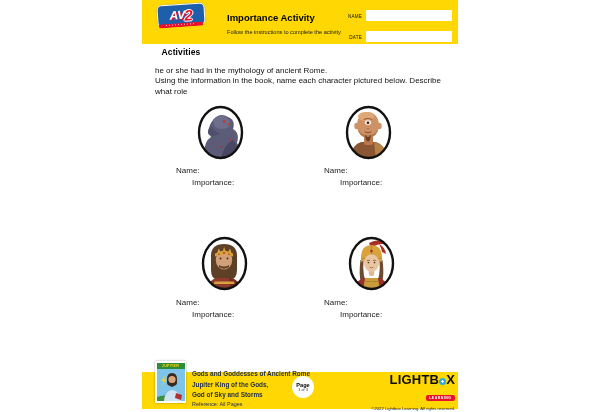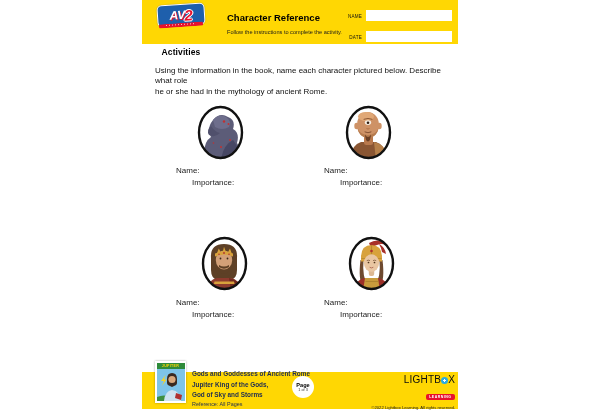--- a/index.html
+++ b/index.html
@@ -64,21 +64,21 @@
   .cover-banner span{font-size:3.6px;font-weight:bold;color:#FFD703;letter-spacing:.3px;}
   .cover-art{width:100%;height:32px;display:block;}
   .book-titles{position:absolute;left:50px;top:369px;line-height:10.6px;}
   .book-titles div{font-size:6.4px;font-weight:bold;color:#1C2B54;}
   .reference{position:absolute;left:50px;top:400.5px;font-size:5.4px;color:#1C2B54;}
   .page-circle{position:absolute;left:150px;top:376px;width:22px;height:22px;background:#fff;border-radius:50%;
     display:flex;flex-direction:column;align-items:center;justify-content:center;}
   .page-circle .pg{font-size:5.6px;font-weight:bold;color:#000;line-height:6px;}
   .page-circle .num{font-size:3.8px;color:#333;line-height:4.5px;}
   .lightbox{position:absolute;left:196px;top:375px;width:117px;text-align:right;}
-  .lb-brand{font-size:10px;font-weight:400;color:#0d0d0d;letter-spacing:.2px;line-height:9px;}
+  .lb-brand{font-size:13px;font-weight:700;color:#0d0d0d;letter-spacing:.2px;line-height:9px;}
   .lb-sun{display:inline-block;width:7px;height:7px;border-radius:50%;vertical-align:-0.5px;
     background:radial-gradient(circle,#ffffff 0 1px,#29ABE2 1.2px 70%);}
   .lb-badge{display:inline-block;background:#E8112D;color:#fff;font-size:3.5px;font-weight:bold;
     padding:1px 3.5px;border-radius:2px;letter-spacing:.5px;margin-top:1px;}
   .lb-copy{font-size:4.2px;color:#1a1a1a;margin-top:3px;}
   .lb-url{font-size:4.2px;font-weight:bold;color:#1a1a1a;margin-top:1.5px;}
 </style>
 </head>
 <body>
 
@@ -86,31 +86,31 @@
 
   <div class="header-band">
     <div class="logo-wrap">
       <div class="logo-box">
         <span class="logo-av">AV</span>
         <span class="logo-2">2</span>
       </div>
       <div class="logo-redbar"></div>
       <div class="logo-sub">Activities</div>
     </div>
-    <div class="header-title">Character Reference</div>
+    <div class="header-title">Importance Activity</div>
     <div class="header-subtitle">Follow the instructions to complete the activity.</div>
     <div class="field-label name">NAME</div>
     <div class="field-box name"></div>
     <div class="field-label date">DATE</div>
     <div class="field-box date"></div>
   </div>
 
   <div class="instructions">
+    <div>he or she had in the mythology of ancient Rome.</div>
     <div>Using the information in the book, name each character pictured below. Describe what role</div>
-    <div>he or she had in the mythology of ancient Rome.</div>
   </div>
 
   <div class="char-group" id="g1">
     <svg class="portrait" viewBox="0 0 47 55">
       <defs>
           <clipPath id="c1">
             <ellipse cx="23.5" cy="27.5" rx="21" ry="25"></ellipse>
           </clipPath>
         </defs>
       <ellipse cx="23.5" cy="27.5" rx="21.5" ry="25.5" fill="#fff"></ellipse>

